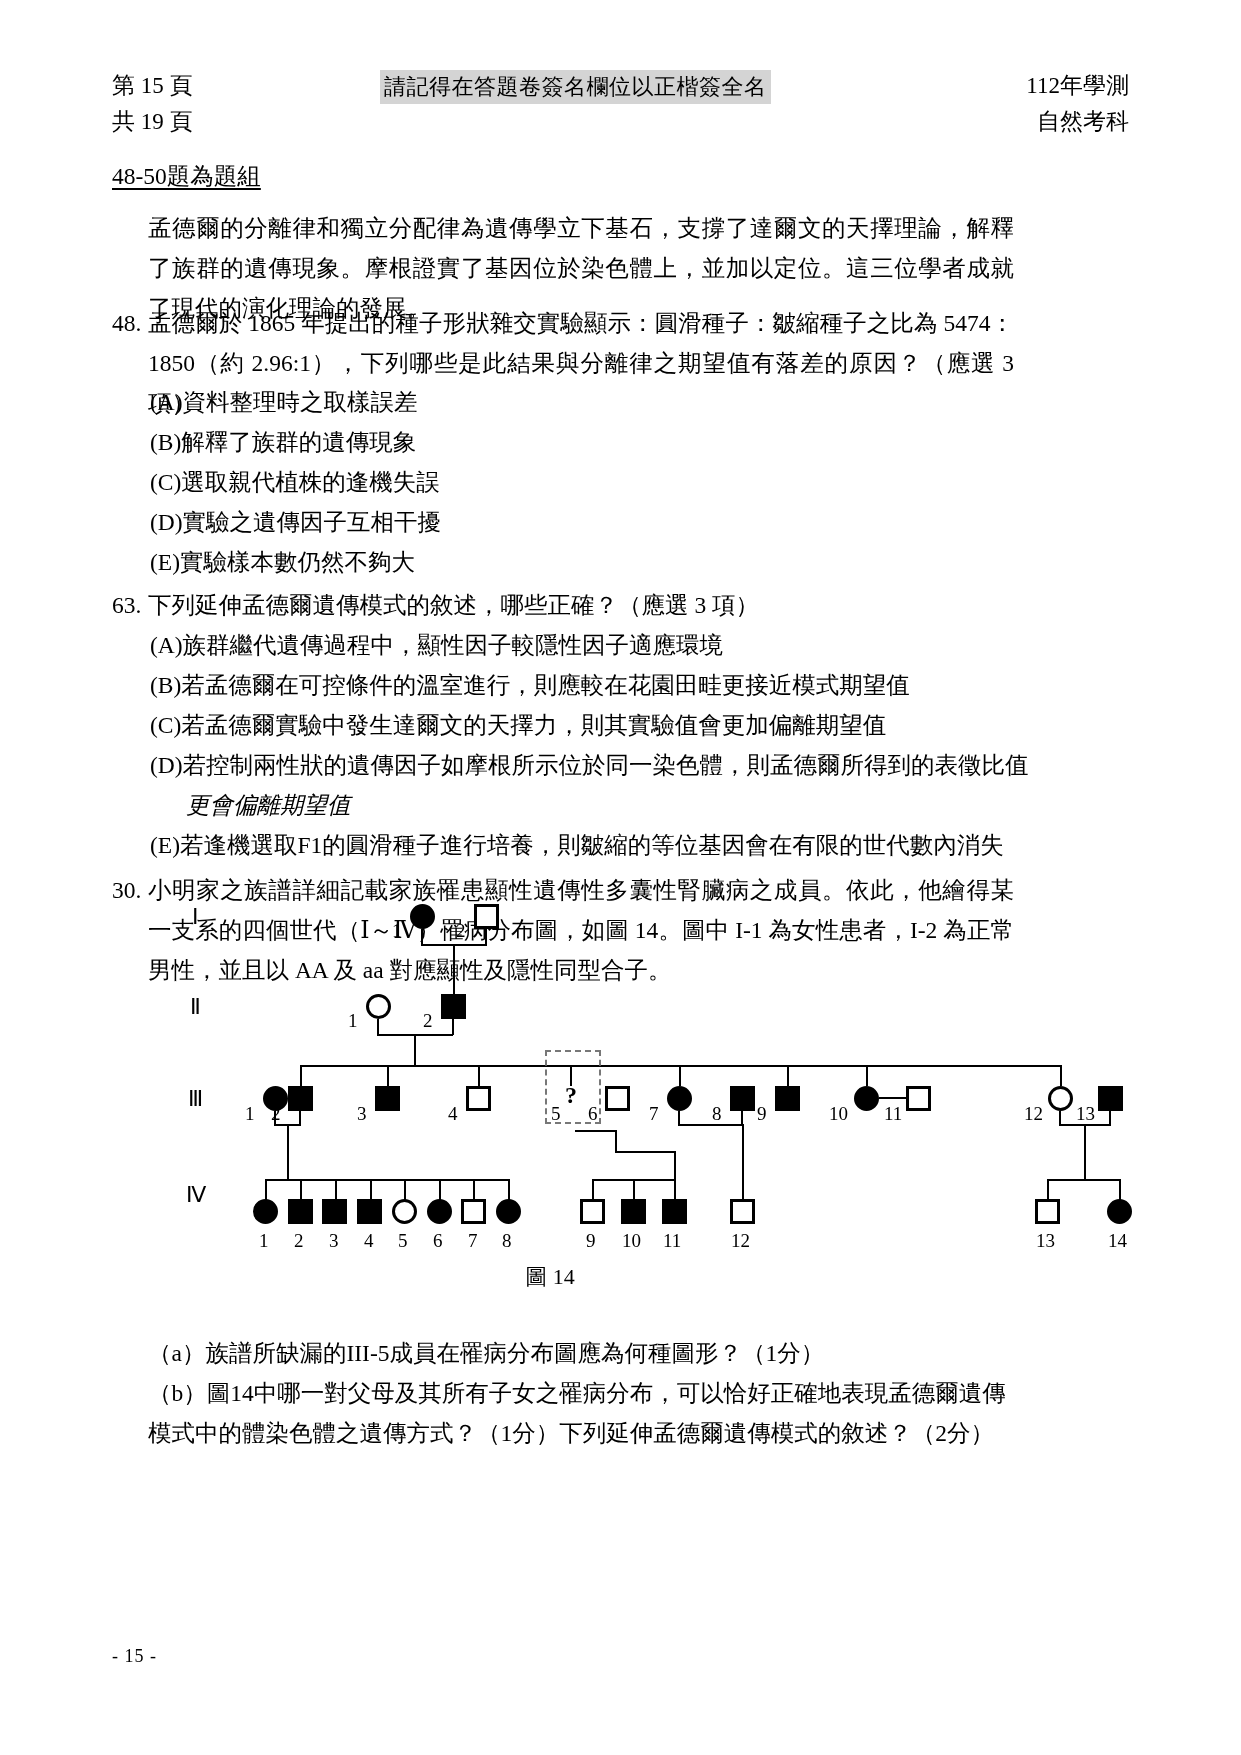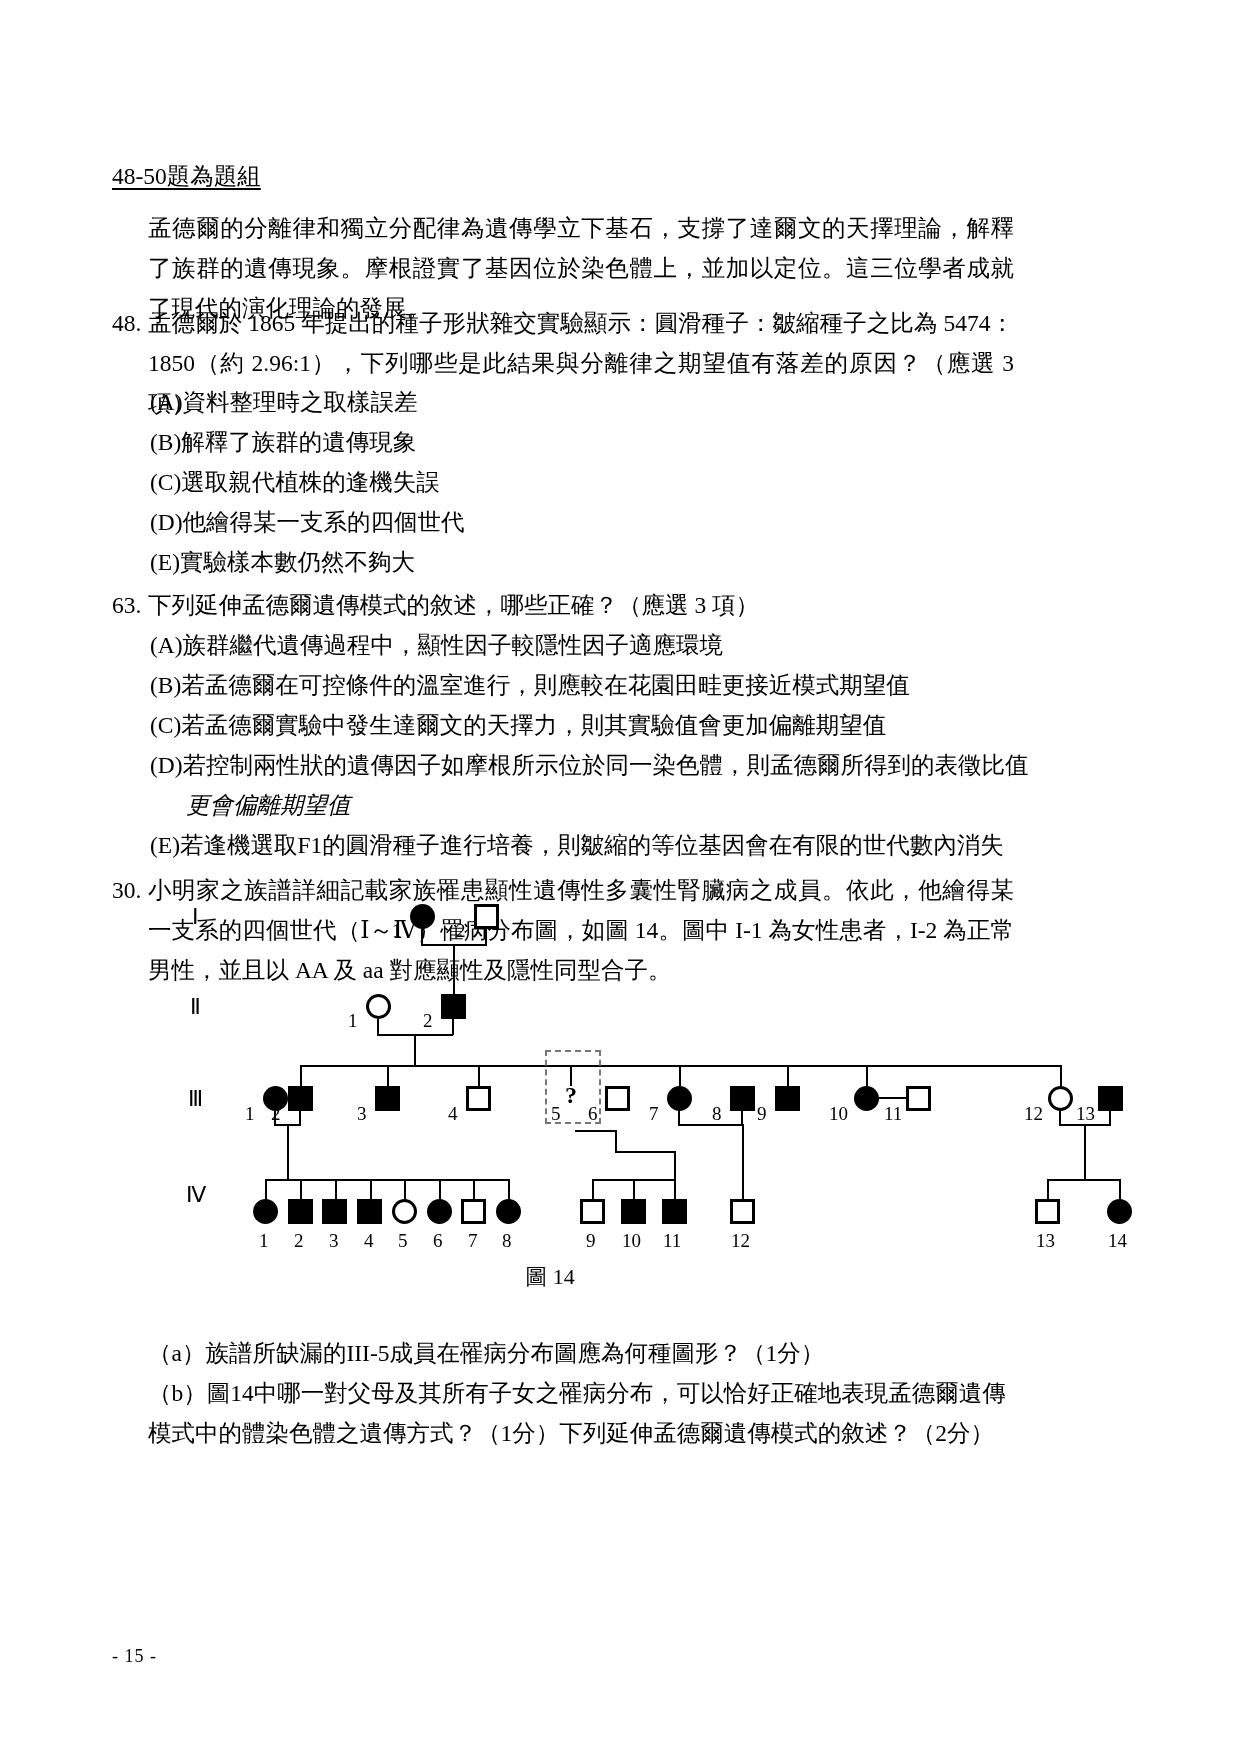--- a/index.html
+++ b/index.html
@@ -54,33 +54,44 @@
   
   .subq { position:absolute; font-size:23.5px; line-height:40px; }
 
   .footer { position:absolute; left:112px; bottom:88px; font-size:18px; letter-spacing:1px;}
 </style>
 </head>
 <body>
 
 <div class="page">
 
+  <div class="header">
+    <div class="hdr-left">
+      <div>第 15 頁</div>
+      <div>共 19 頁</div>
+    </div>
+    <div class="hdr-center">請記得在答題卷簽名欄位以正楷簽全名</div>
+    <div class="hdr-right">
+      <div>112年學測</div>
+      <div>自然考科</div>
+    </div>
+  </div>
 
   <div class="content">
 
     <div class="grp-title">48-50題為題組</div>
 
     <div class="para indent2" style="top:48px;">孟德爾的分離律和獨立分配律為遺傳學立下基石，支撐了達爾文的天擇理論，解釋了族群的遺傳現象。摩根證實了基因位於染色體上，並加以定位。這三位學者成就了現代的演化理論的發展。</div>
 
     <div class="qnum" style="left:112px; top:143px;">48.</div>
     <div class="qbody" style="top:143px;">孟德爾於 1865 年提出的種子形狀雜交實驗顯示：圓滑種子：皺縮種子之比為 5474：1850（約 2.96:1），下列哪些是此結果與分離律之期望值有落差的原因？（應選 3 項）</div>
     <div class="opt" style="top:222px;">(A)資料整理時之取樣誤差</div>
     <div class="opt" style="top:262px;">(B)解釋了族群的遺傳現象</div>
     <div class="opt" style="top:302px;">(C)選取親代植株的逢機失誤</div>
-    <div class="opt" style="top:342px;">(D)他繪得某一支系的四個世代</div>
+    <div class="opt" style="top:342px;">(D)實驗之遺傳因子互相干擾</div>
     <div class="opt" style="top:382px;">(E)實驗樣本數仍然不夠大</div>
 
     <div class="qnum" style="left:112px; top:425px;">63.</div>
     <div class="qbody" style="top:425px;">下列延伸孟德爾遺傳模式的敘述，哪些正確？（應選 3 項）</div>
     <div class="opt" style="top:465px;">(A)族群繼代遺傳過程中，顯性因子較隱性因子適應環境</div>
     <div class="opt" style="top:505px;">(B)若孟德爾在可控條件的溫室進行，則應較在花園田畦更接近模式期望值</div>
     <div class="opt" style="top:545px;">(C)若孟德爾實驗中發生達爾文的天擇力，則其實驗值會更加偏離期望值</div>
     <div class="opt" style="top:585px;">(D)若控制兩性狀的遺傳因子如摩根所示位於同一染色體，則孟德爾所得到的表徵比值</div>
     <div class="opt-cont" style="top:625px;">更會偏離期望值</div>
     <div class="opt" style="top:665px;">(E)若逢機選取F1的圓滑種子進行培養，則皺縮的等位基因會在有限的世代數內消失</div>

